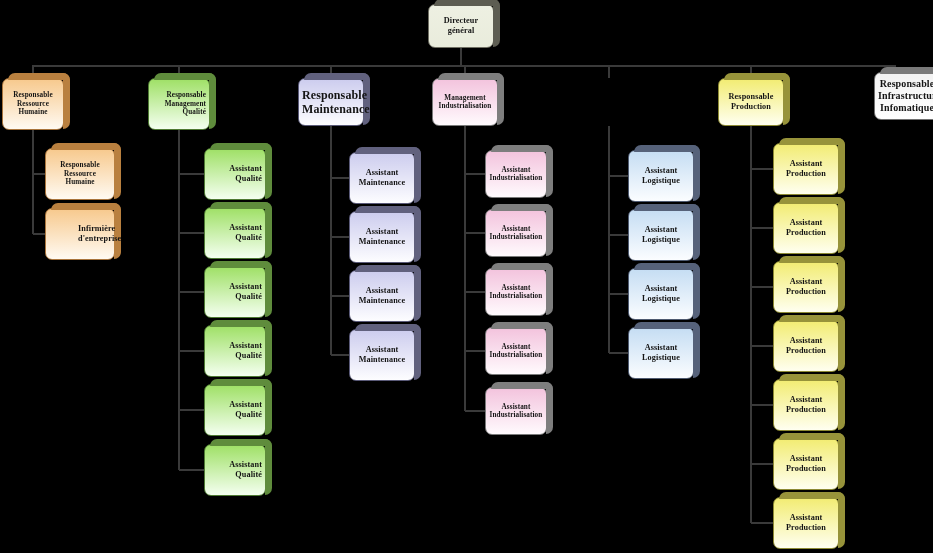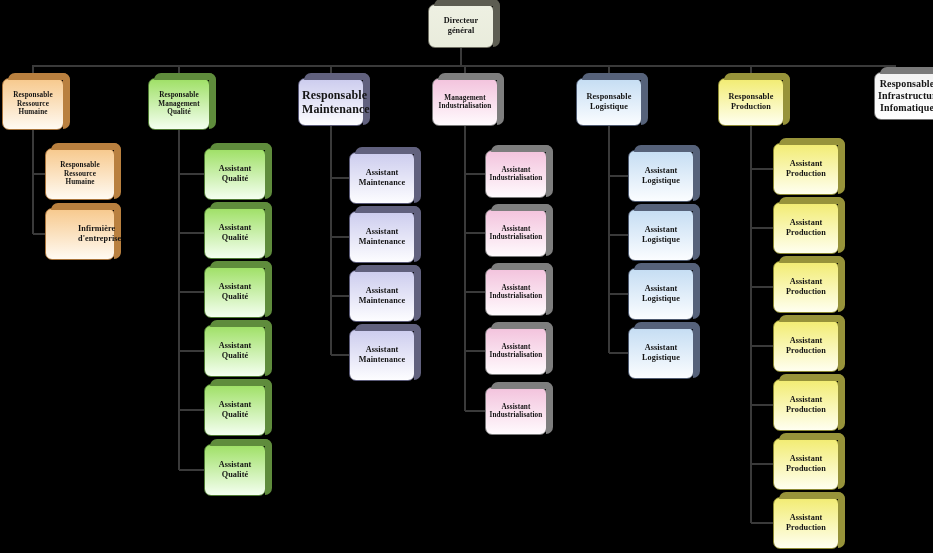--- a/index.html
+++ b/index.html
@@ -70,21 +70,21 @@
 
   
   .c-root { background: linear-gradient(180deg,#eef0e2 0%,#e9ecdc 100%); border-color:#6f6f63; }
   .c-root::after, .c-root::before { background: #5d5d52; }
 
   
   .c-orange { background: linear-gradient(180deg,#f7c98d 0%,#fffaf2 100%); border-color:#a9743b; }
   .c-orange::after, .c-orange::before { background: #b9803f; }
 
   
-  .c-green { background: linear-gradient(180deg,#9fe066 0%,#f4fff0 100%); border-color:#4e7a33; }
+  .c-green { background: linear-gradient(180deg,#9fe066 0%,#f4fff0 100%); border-color:#4e7a33;text-align:right; }
   .c-green::after, .c-green::before { background: #5f8c3c; }
 
   
   .c-lav { background: linear-gradient(180deg,#ccccee 0%,#fdfdff 100%); border-color:#5a5a78; }
   .c-lav::after, .c-lav::before { background: #61617e; }
 
   
   .c-pink { background: linear-gradient(180deg,#f3c3dd 0%,#fffafd 100%); border-color:#7a7a7a; }
   .c-pink::after, .c-pink::before { background: #7e7e7e; }
 
@@ -192,23 +192,20 @@
     </div>
     <div class="line h" style="left: 465px; top: 350px; width: 20px;"></div>
     <div class="node c-pink" style="left: 485px; top: 327px; width: 62px; height: 48px; font-size: 7.2px;">
       <span class="lbl">Assistant Industrialisation</span>
     </div>
     <div class="line h" style="left: 465px; top: 410px; width: 20px;"></div>
     <div class="node c-pink" style="left: 485px; top: 387px; width: 62px; height: 48px; font-size: 7.2px;">
       <span class="lbl">Assistant Industrialisation</span>
     </div>
     <div class="line v" style="left: 608px; top: 65px; height: 13px;"></div>
-    <div class="node c-blue" style="left: 576px; top: 78px; width: 66px; height: 48px; font-size: 8.2px;">
-      <span class="lbl">Responsable Logistique</span>
-    </div>
     <div class="line v" style="left: 608px; top: 126px; height: 227px;"></div>
     <div class="line h" style="left: 609px; top: 175px; width: 19px;"></div>
     <div class="node c-blue" style="left: 628px; top: 150px; width: 66px; height: 52px; font-size: 8.2px;">
       <span class="lbl">Assistant Logistique</span>
     </div>
     <div class="line h" style="left: 609px; top: 234px; width: 19px;"></div>
     <div class="node c-blue" style="left: 628px; top: 209px; width: 66px; height: 52px; font-size: 8.2px;">
       <span class="lbl">Assistant Logistique</span>
     </div>
     <div class="line h" style="left: 609px; top: 293px; width: 19px;"></div>

